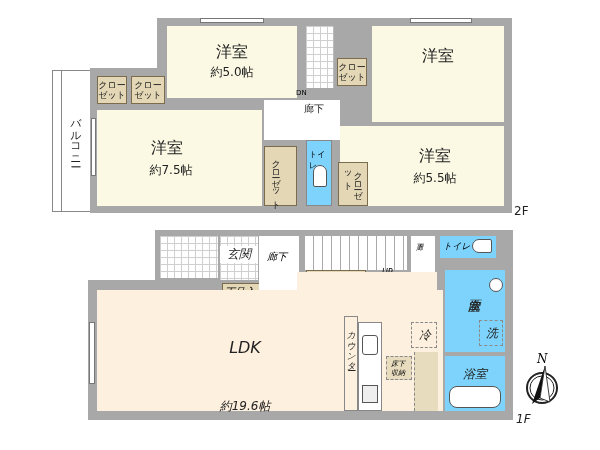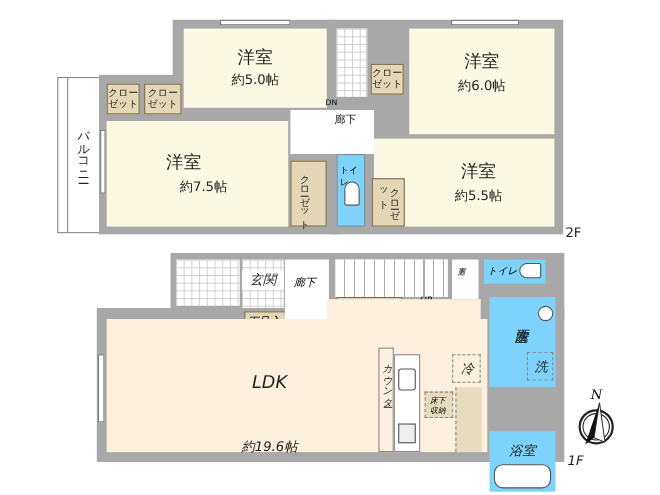--- a/index.html
+++ b/index.html
@@ -45,21 +45,21 @@
     <div class="abs small" style="left:0;width:28px;top:3px;">クロー</div>
     <div class="abs small" style="left:0;width:28px;top:13px;">ゼット</div>
   </div>
   <div class="abs closet" style="left:131px;top:76px;width:34px;height:28px;">
     <div class="abs small" style="left:0;width:32px;top:3px;">クロー</div>
     <div class="abs small" style="left:0;width:32px;top:13px;">ゼット</div>
   </div>
 
   <div class="abs room2" style="left:97px;top:110px;width:165px;height:96px;">
     <div class="abs lbl-big" style="left:0;width:140px;top:28px;">洋室</div>
-    <div class="abs sub" style="left:18px;width:140px;top:52px;">約7.5帖</div>
+    <div class="abs sub" style="left:4px;width:140px;top:52px;">約7.5帖</div>
   </div>
   <div class="abs win" style="left:91px;top:118px;width:5px;height:58px;"></div>
   <div class="abs closet" style="left:264px;top:146px;width:33px;height:60px;">
     <div class="abs vert" style="left:6px;top:6px;">クローゼット</div>
   </div>
 
   <div class="abs hall" style="left:264px;top:100px;width:76px;height:40px;">
     <div class="abs sub" style="left:40px;top:2px;font-size:10px;">廊下</div>
     <div class="abs" style="left:32px;top:-11px;font-size:7px;">DN</div>
   </div>
@@ -69,21 +69,20 @@
     <div class="abs small" style="left:0;width:28px;top:13px;">ゼット</div>
   </div>
 
   <div class="abs wet" style="left:306px;top:140px;width:26px;height:66px;border:1px solid #888;">
     <div class="abs" style="left:2px;top:8px;font-size:8px;">トイレ</div>
     <div class="abs" style="left:6px;top:24px;width:14px;height:22px;border:1px solid #555;border-radius:7px 7px 2px 2px;background:#fff;"></div>
   </div>
 
   <div class="abs room2" style="left:372px;top:26px;width:132px;height:96px;">
     <div class="abs lbl-big" style="left:0;width:132px;top:20px;">洋室</div>
-    <div class="abs sub" style="left:0;width:132px;top:44px;">約6.0帖</div>
   </div>
   <div class="abs win" style="left:410px;top:18px;width:62px;height:5px;"></div>
 
   <div class="abs room2" style="left:340px;top:126px;width:164px;height:80px;">
     <div class="abs lbl-big" style="left:40px;width:110px;top:20px;">洋室</div>
     <div class="abs sub" style="left:40px;width:110px;top:44px;">約5.5帖</div>
   </div>
   <div class="abs closet" style="left:338px;top:162px;width:30px;height:44px;">
     <div class="abs vert" style="left:4px;top:2px;">クローゼット</div>
   </div>
@@ -146,21 +145,21 @@
   <div class="abs" style="left:414px;top:352px;width:24px;height:59px;background:#e8dcbf;border-left:1px dashed #888;"></div>
 
   <div class="abs wet" style="left:445px;top:270px;width:60px;height:82px;">
     <div class="abs vert" style="left:22px;top:20px;font-size:12px;line-height:13px;">洗面室</div>
     <div class="abs" style="left:44px;top:8px;width:14px;height:14px;border:1px solid #555;border-radius:50%;background:#fff;"></div>
     <div class="abs dotbox" style="left:34px;top:50px;width:24px;height:26px;">
       <div class="abs lbl" style="left:0;width:24px;top:4px;font-size:12px;">洗</div>
     </div>
   </div>
 
-  <div class="abs wet" style="left:445px;top:356px;width:60px;height:55px;margin-top:36px;">
+  <div class="abs wet" style="left:445px;top:356px;width:60px;height:55px;">
     <div class="abs lbl" style="left:0;width:60px;top:10px;font-size:12px;">浴室</div>
     <div class="abs" style="left:4px;top:30px;width:52px;height:22px;border:1px solid #555;border-radius:8px;background:#fff;"></div>
   </div>
 
   <div class="abs floorlbl" style="left:516px;top:412px;">1F</div>
 
   <div class="abs" style="left:520px;top:352px;width:44px;height:60px;">
     <div class="abs" style="left:17px;top:0;font-family:'DejaVu Serif',serif;font-size:12px;">N</div>
     <svg class="abs" style="left:0;top:14px;" width="44" height="44" viewBox="0 0 44 44">
       <circle cx="22" cy="22" r="15" fill="none" stroke="#222" stroke-width="2"></circle>

